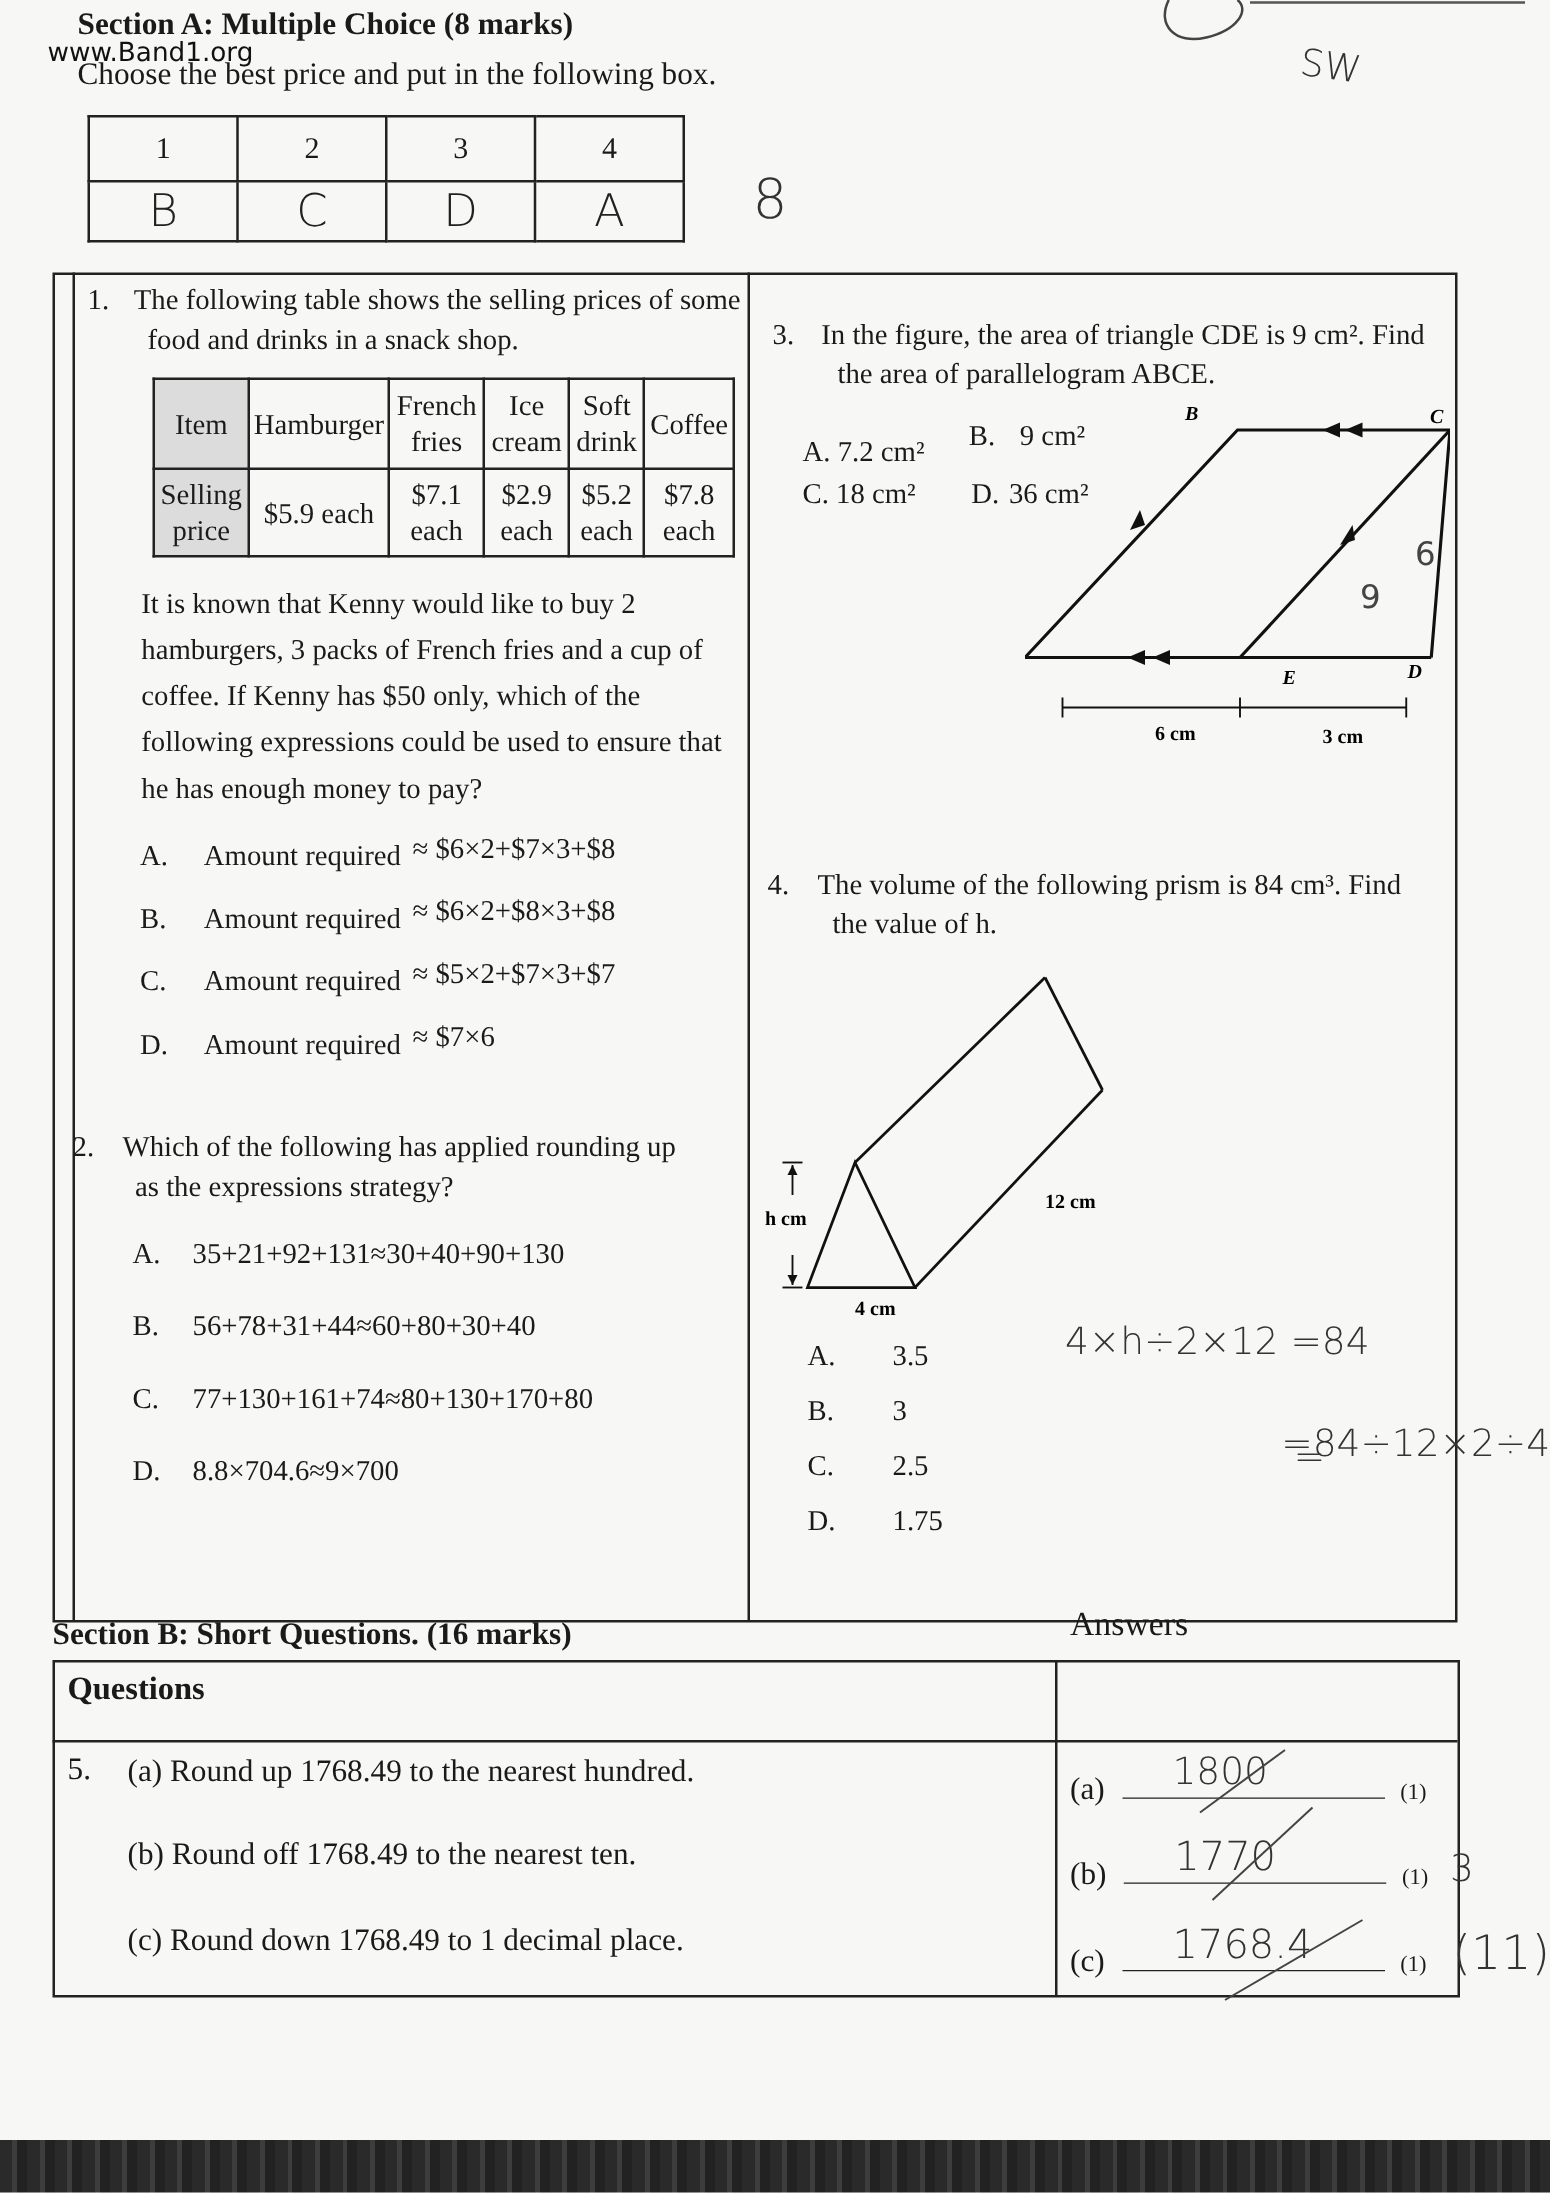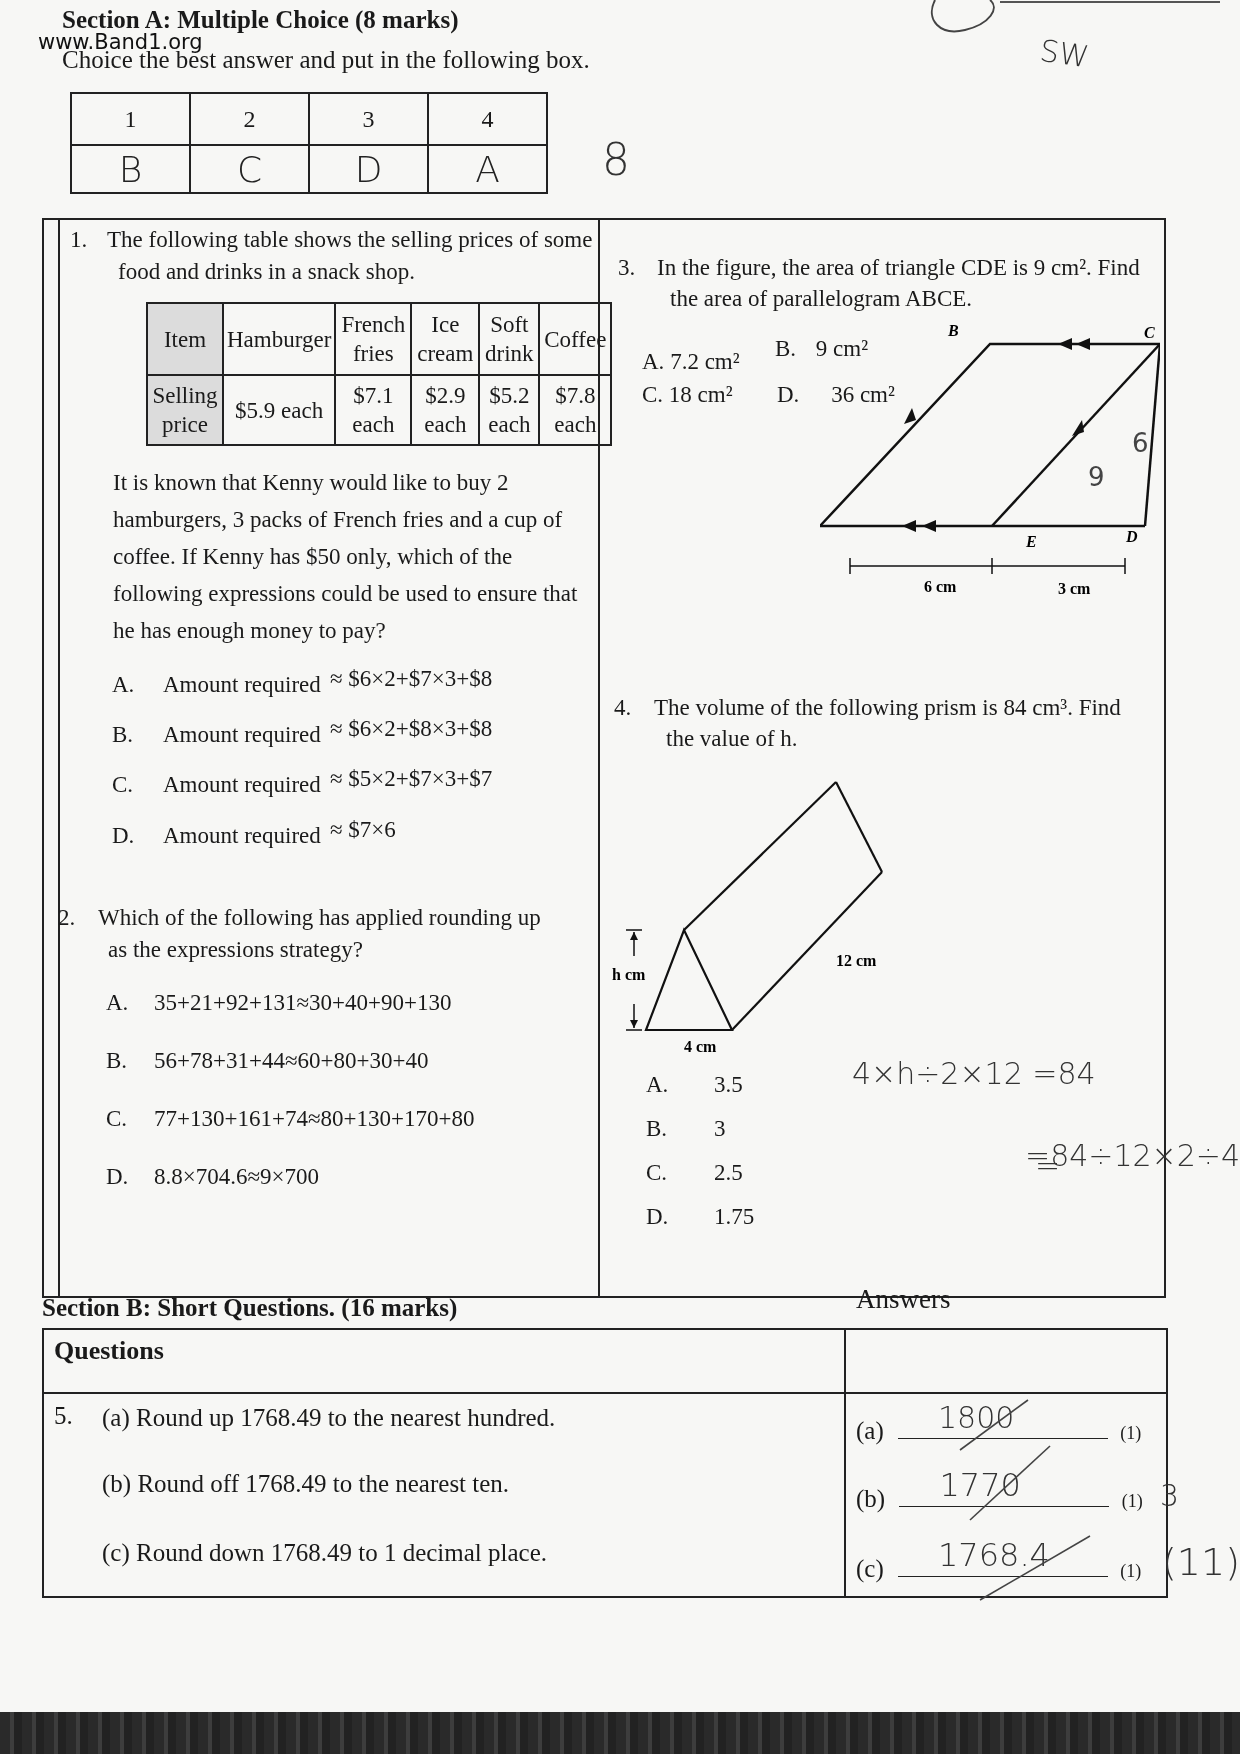--- a/index.html
+++ b/index.html
@@ -26,21 +26,21 @@
 </head>
 <body>
 
 <svg class="abs" style="left:920px;top:0;" width="320" height="40">
   <path d="M15 0 C 5 20, 20 36, 45 30 C 70 24, 80 8, 70 0" fill="none" stroke="#444" stroke-width="2"></path>
   <line x1="80" y1="2" x2="300" y2="2" stroke="#555" stroke-width="2"></line>
 </svg>
 
 <div class="abs sec-title" style="left:62px;top:6px;">Section A: Multiple Choice    (8 marks)</div>
 <div class="abs watermark" style="left:38px;top:30px;z-index:2;">www.Band1.org</div>
-<div class="abs q" style="left:62px;top:44px;font-size:25px;">Choice the best answer and put in the following box.</div>
+<div class="abs q" style="left:62px;top:44px;font-size:25px;">Choose the best price and put in the following box.</div>
 <div class="abs hand" style="left:1040px;top:36px;font-size:30px;transform:rotate(8deg);">SW</div>
 
 <table class="grid mc abs" style="left:70px;top:92px;">
   <tbody>
       <tr class="h">
     <td>1</td>
     <td>2</td>
     <td>3</td>
     <td>4</td>
   </tr>
@@ -55,21 +55,21 @@
 <div class="abs hand" style="left:602px;top:134px;font-size:44px;">8</div>
 
 <div class="abs box" style="left:42px;top:218px;width:1120px;height:1076px;"></div>
 <div class="abs" style="left:598px;top:218px;width:2px;height:1078px;background:#222;"></div>
 <div class="abs" style="left:58px;top:218px;width:2px;height:1078px;background:#222;"></div>
 
 <div class="abs q" style="left:70px;top:224px;">1.</div>
 <div class="abs q" style="left:107px;top:224px;">The following table shows the selling prices of some</div>
 <div class="abs q" style="left:118px;top:256px;">food and drinks in a snack shop.</div>
 
-<table class="grid price abs" style="left:122px;top:302px;margin-left:24px;">
+<table class="grid price abs" style="left:122px;top:302px;">
   <tbody>
       <tr style="height:72px;">
     <td class="sh" style="width:68px;">Item</td>
     <td style="width:104px;">Hamburger</td>
     <td style="width:68px;">French fries</td>
     <td style="width:60px;">Ice cream</td>
     <td style="width:52px;">Soft drink</td>
     <td style="width:64px;">Coffee</td>
   </tr>
   <tr style="height:70px;">
@@ -144,21 +144,21 @@
 <div class="abs opt" style="left:775px;top:336px;">
   <span>B.</span>
   <span style="margin-left:14px;">9 cm²</span>
 </div>
 <div class="abs opt" style="left:642px;top:382px;">
   <span>C.</span>
   <span>18 cm²</span>
 </div>
 <div class="abs opt" style="left:777px;top:382px;">
   <span>D.</span>
-  <span style="margin-left:26px;">36 cm²</span>
+  <span style="margin-left:2px;">36 cm²</span>
 </div>
 
 <svg class="abs" style="left:820px;top:320px;" width="340" height="290">
   <g stroke="#111" stroke-width="2.5" fill="none">
     <polyline points="30,206 200,24 370,24" transform="translate(-30,0)"></polyline>
     <line x1="0" y1="206" x2="325" y2="206"></line>
     <line x1="172" y1="206" x2="340" y2="24"></line>
     <line x1="340" y1="24" x2="325" y2="206"></line>
     <line x1="30" y1="246" x2="172" y2="246" stroke-width="1.5"></line>
     <line x1="172" y1="246" x2="305" y2="246" stroke-width="1.5"></line>

